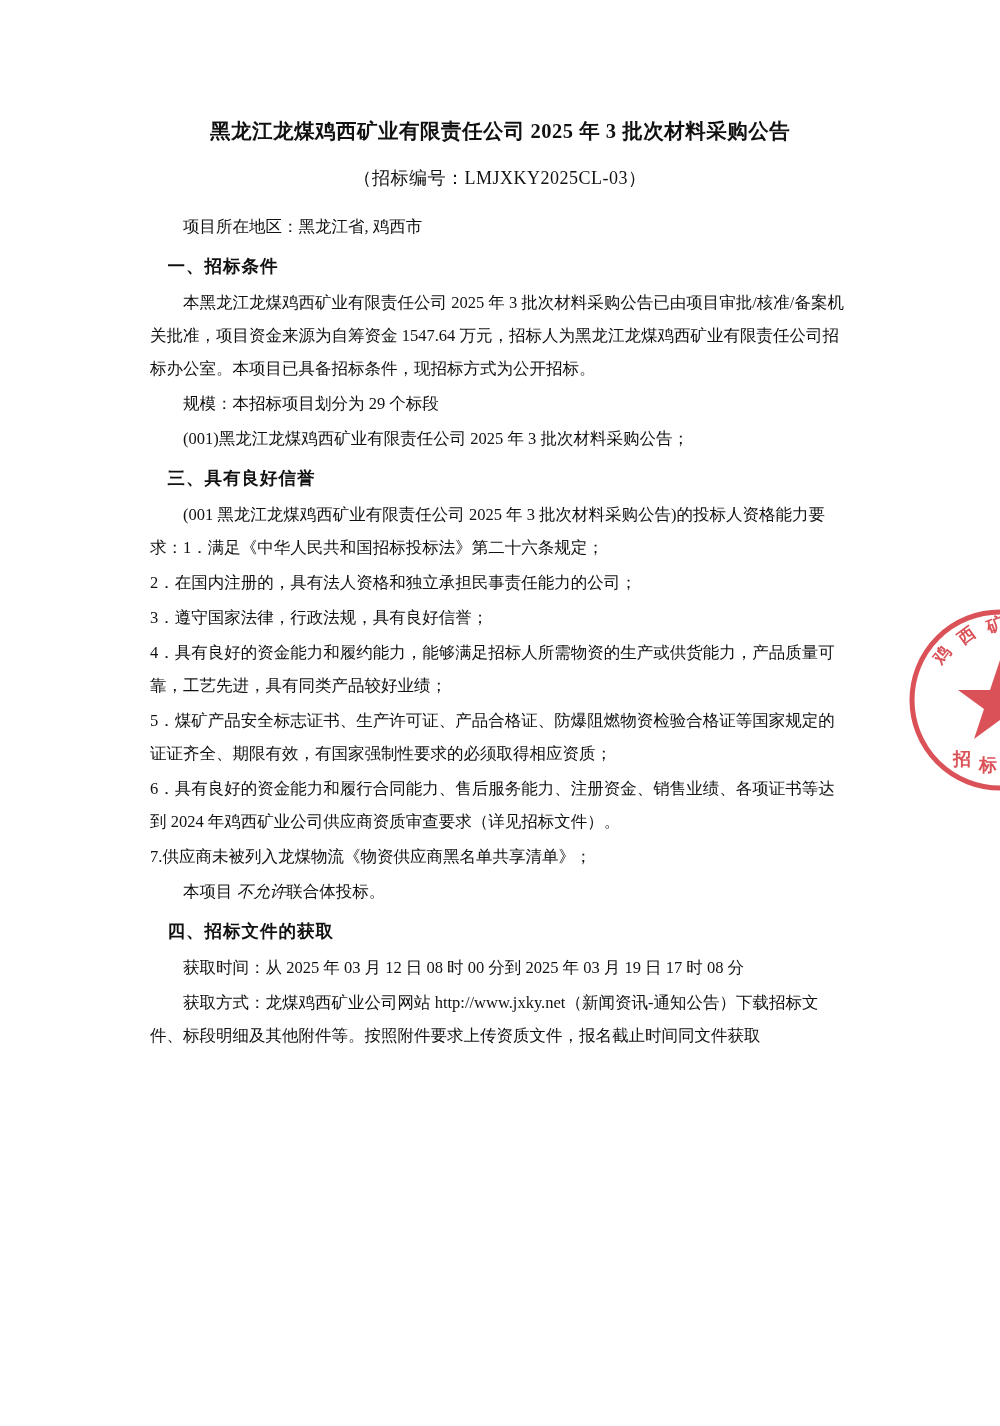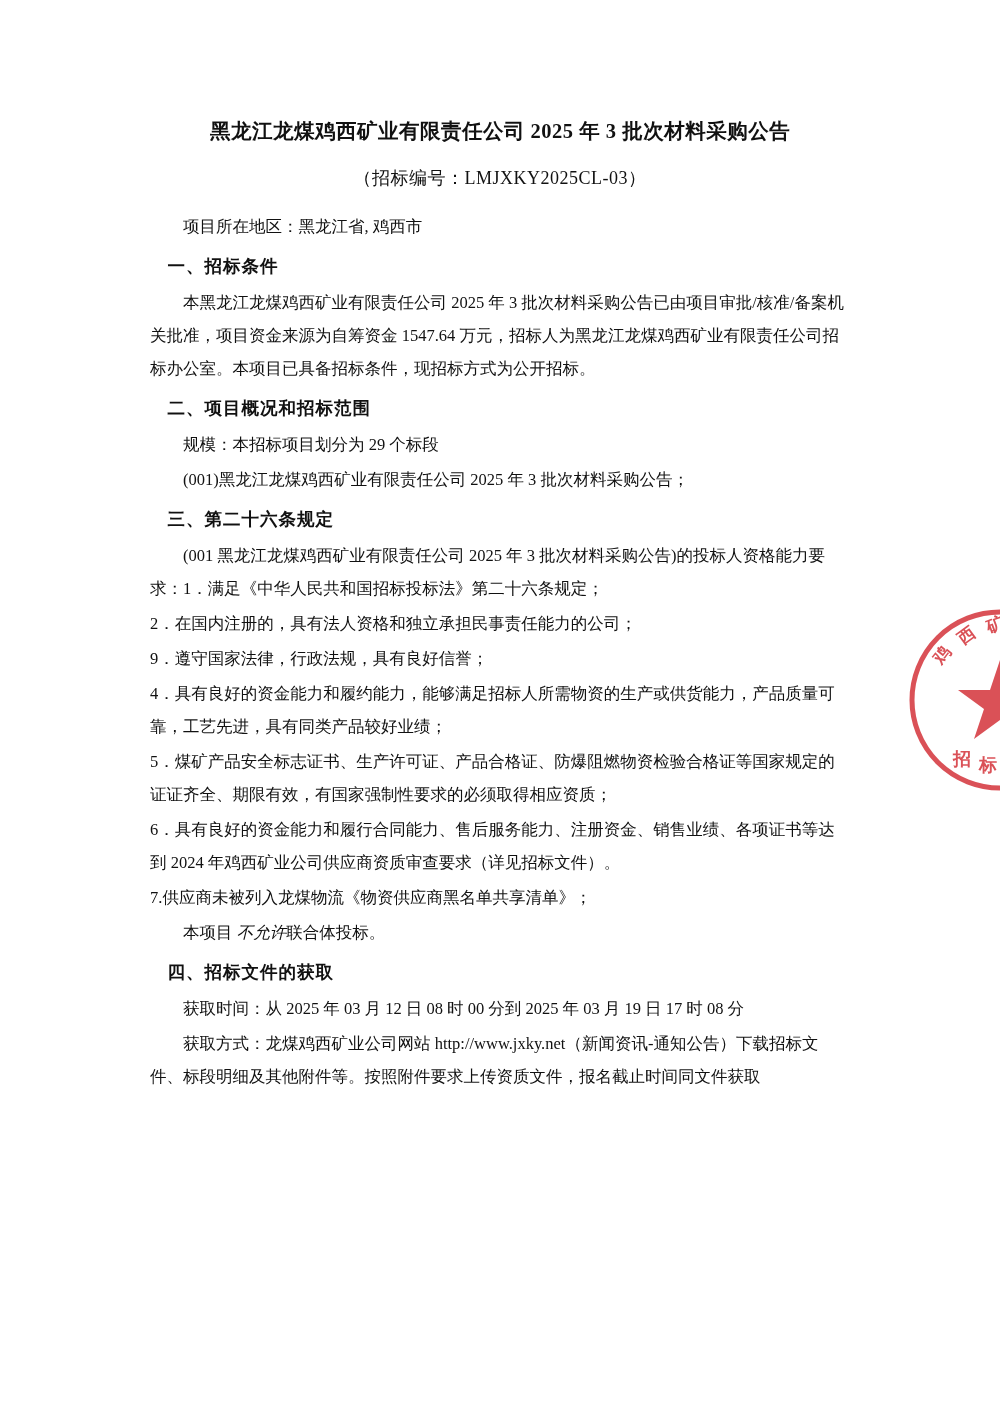--- a/index.html
+++ b/index.html
@@ -108,28 +108,27 @@
     <div class="title">黑龙江龙煤鸡西矿业有限责任公司 2025 年 3 批次材料采购公告</div>
     <div class="subtitle">（招标编号：LMJXKY2025CL-03）</div>
 
     <div class="body-block">
 
       <p class="indent1 para">项目所在地区：黑龙江省, 鸡西市</p>
 
       <p class="section-head">一、招标条件</p>
       <p class="indent1 para">本黑龙江龙煤鸡西矿业有限责任公司 2025 年 3 批次材料采购公告已由项目审批/核准/备案机关批准，项目资金来源为自筹资金 1547.64 万元，招标人为黑龙江龙煤鸡西矿业有限责任公司招标办公室。本项目已具备招标条件，现招标方式为公开招标。</p>
 
-      <p class="section-head">二、项目概况和招标范围</p>
       <p class="indent1 para">规模：本招标项目划分为 29 个标段</p>
       <p class="indent1 para">(001)黑龙江龙煤鸡西矿业有限责任公司 2025 年 3 批次材料采购公告；</p>
 
-      <p class="section-head">三、第二十六条规定</p>
+      <p class="section-head">三、具有良好信誉</p>
       <p class="indent1 para">(001 黑龙江龙煤鸡西矿业有限责任公司 2025 年 3 批次材料采购公告)的投标人资格能力要求：1．满足《中华人民共和国招标投标法》第二十六条规定；</p>
       <p class="indent0 para">2．在国内注册的，具有法人资格和独立承担民事责任能力的公司；</p>
-      <p class="indent0 para">9．遵守国家法律，行政法规，具有良好信誉；</p>
+      <p class="indent0 para">3．遵守国家法律，行政法规，具有良好信誉；</p>
       <p class="indent0 para">4．具有良好的资金能力和履约能力，能够满足招标人所需物资的生产或供货能力，产品质量可靠，工艺先进，具有同类产品较好业绩；</p>
       <p class="indent0 para">5．煤矿产品安全标志证书、生产许可证、产品合格证、防爆阻燃物资检验合格证等国家规定的证证齐全、期限有效，有国家强制性要求的必须取得相应资质；</p>
       <p class="indent0 para">6．具有良好的资金能力和履行合同能力、售后服务能力、注册资金、销售业绩、各项证书等达到 2024 年鸡西矿业公司供应商资质审查要求（详见招标文件）。</p>
       <p class="indent0 para">7.供应商未被列入龙煤物流《物资供应商黑名单共享清单》；</p>
       <p class="indent1 para"><span>本项目 </span><span class="italic-note">不允许</span><span>联合体投标。</span></p>
 
       <p class="section-head">四、招标文件的获取</p>
       <p class="indent1 para">获取时间：从 2025 年 03 月 12 日  08 时 00 分到 2025 年 03 月 19 日  17 时 08 分</p>
       <p class="indent1 para">获取方式：龙煤鸡西矿业公司网站 http://www.jxky.net（新闻资讯-通知公告）下载招标文件、标段明细及其他附件等。按照附件要求上传资质文件，报名截止时间同文件获取</p>
 

